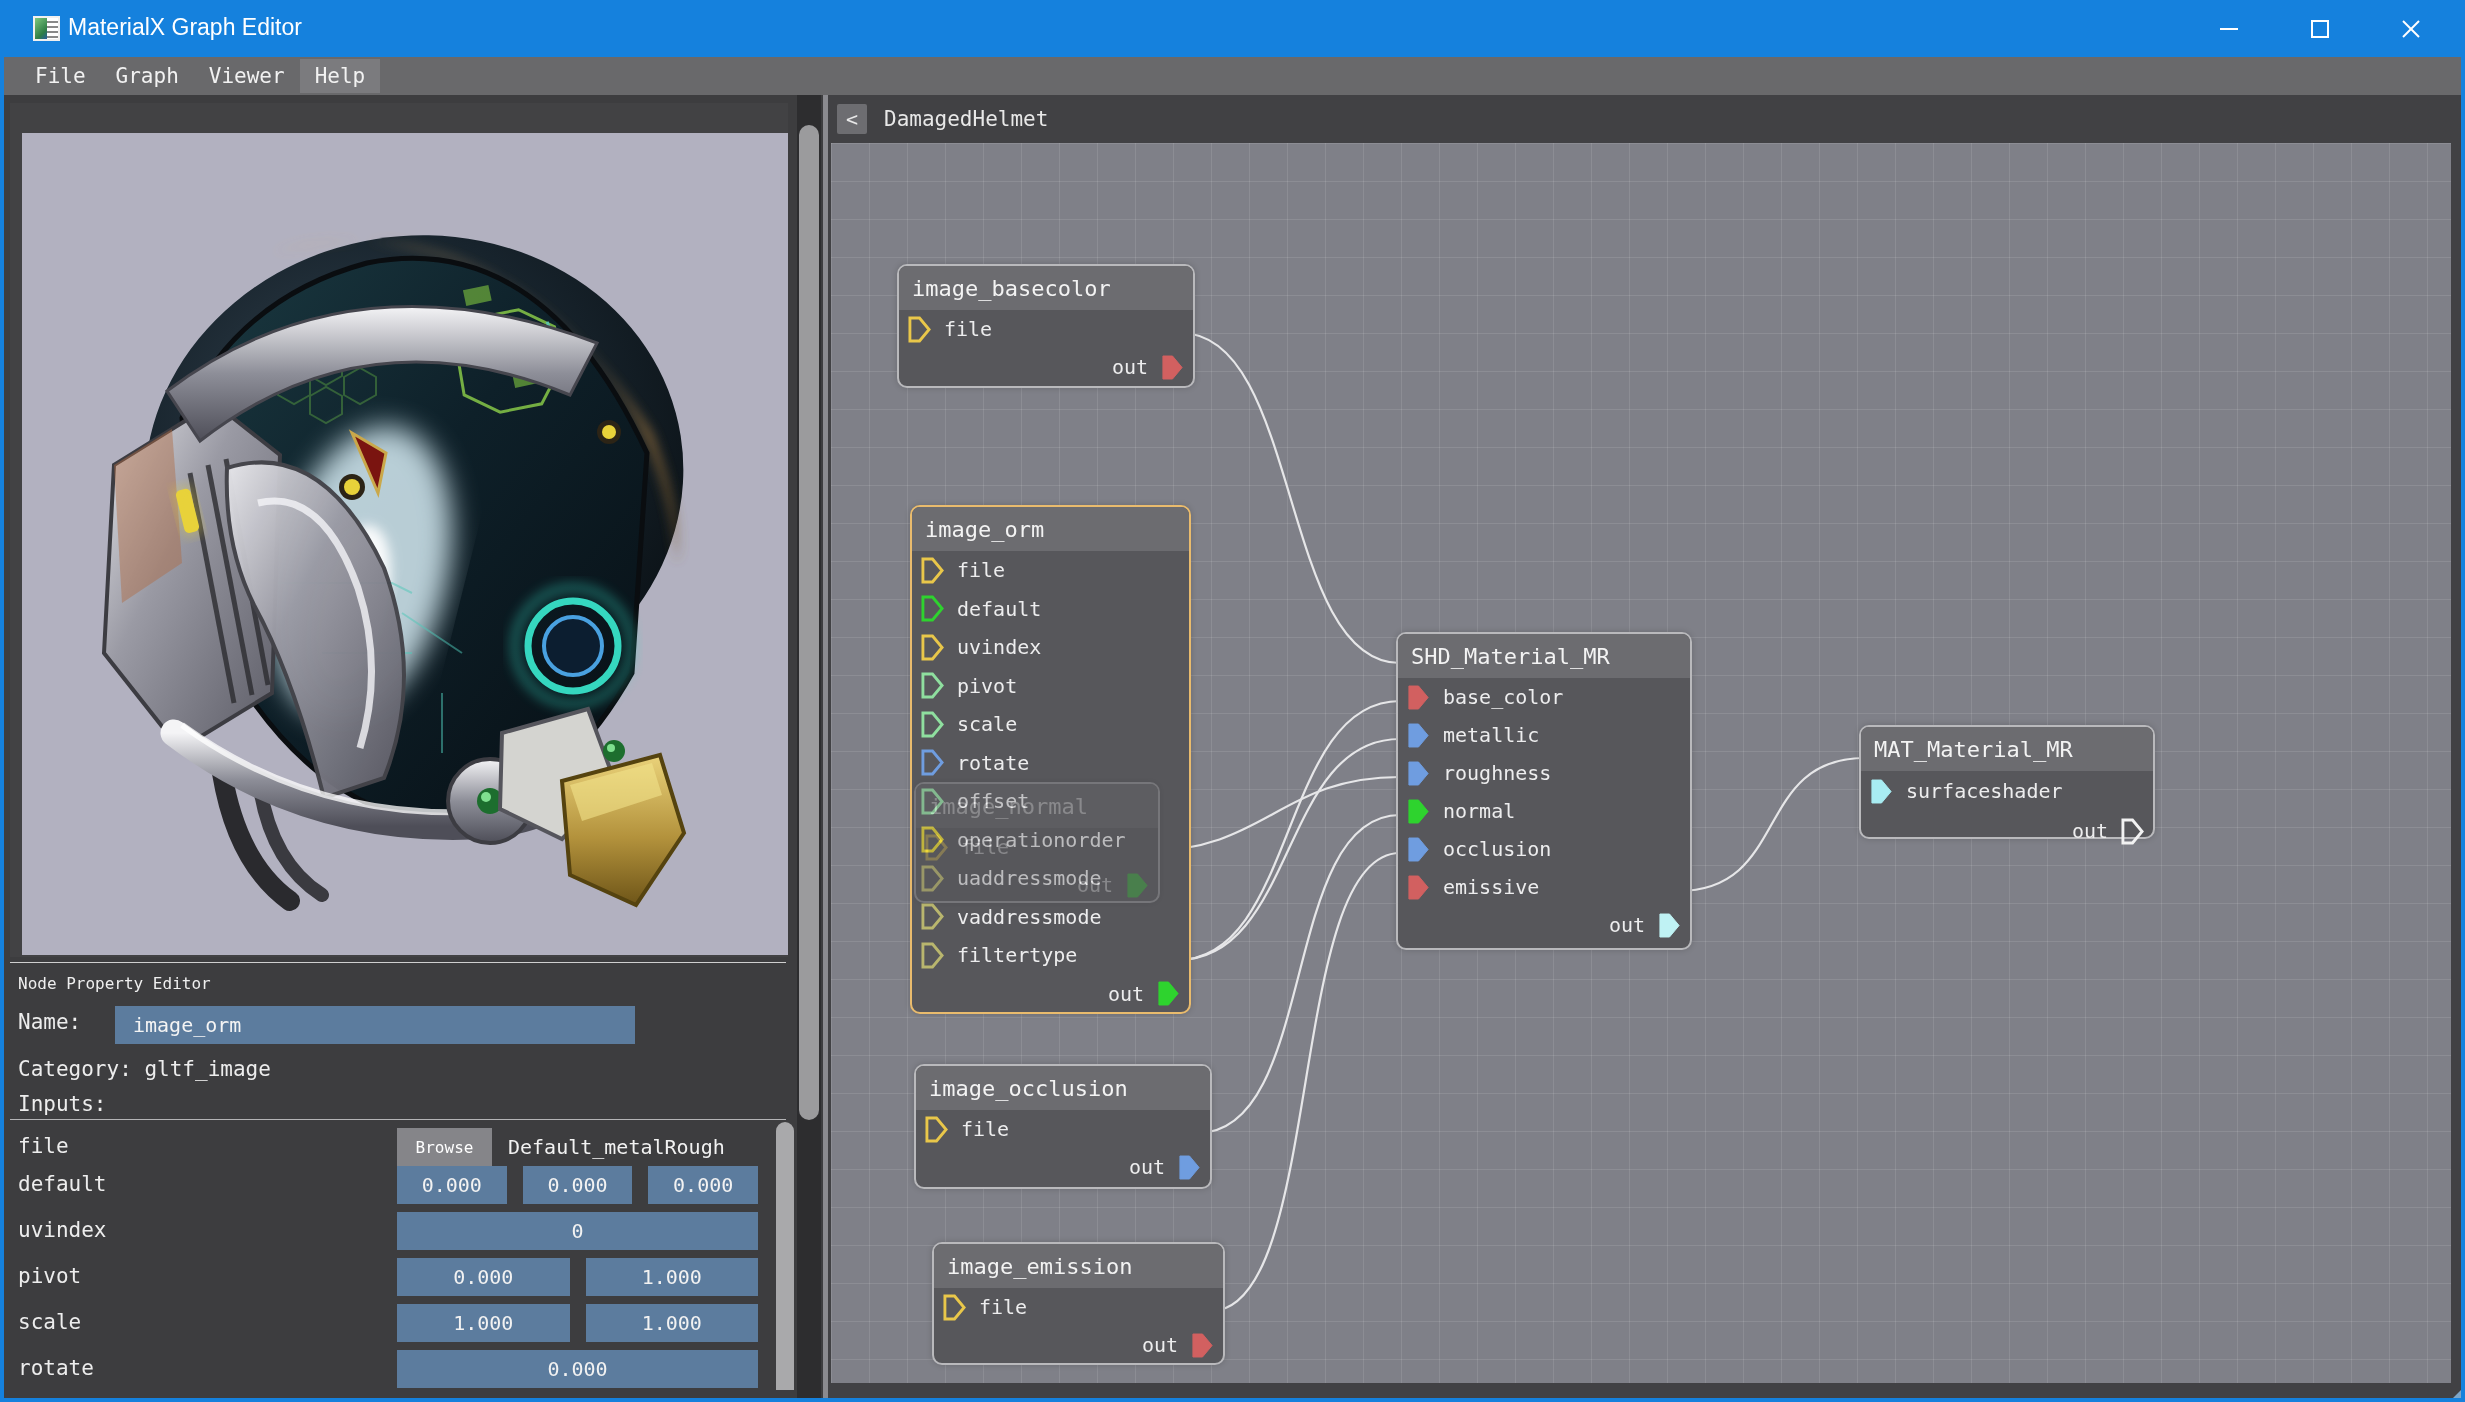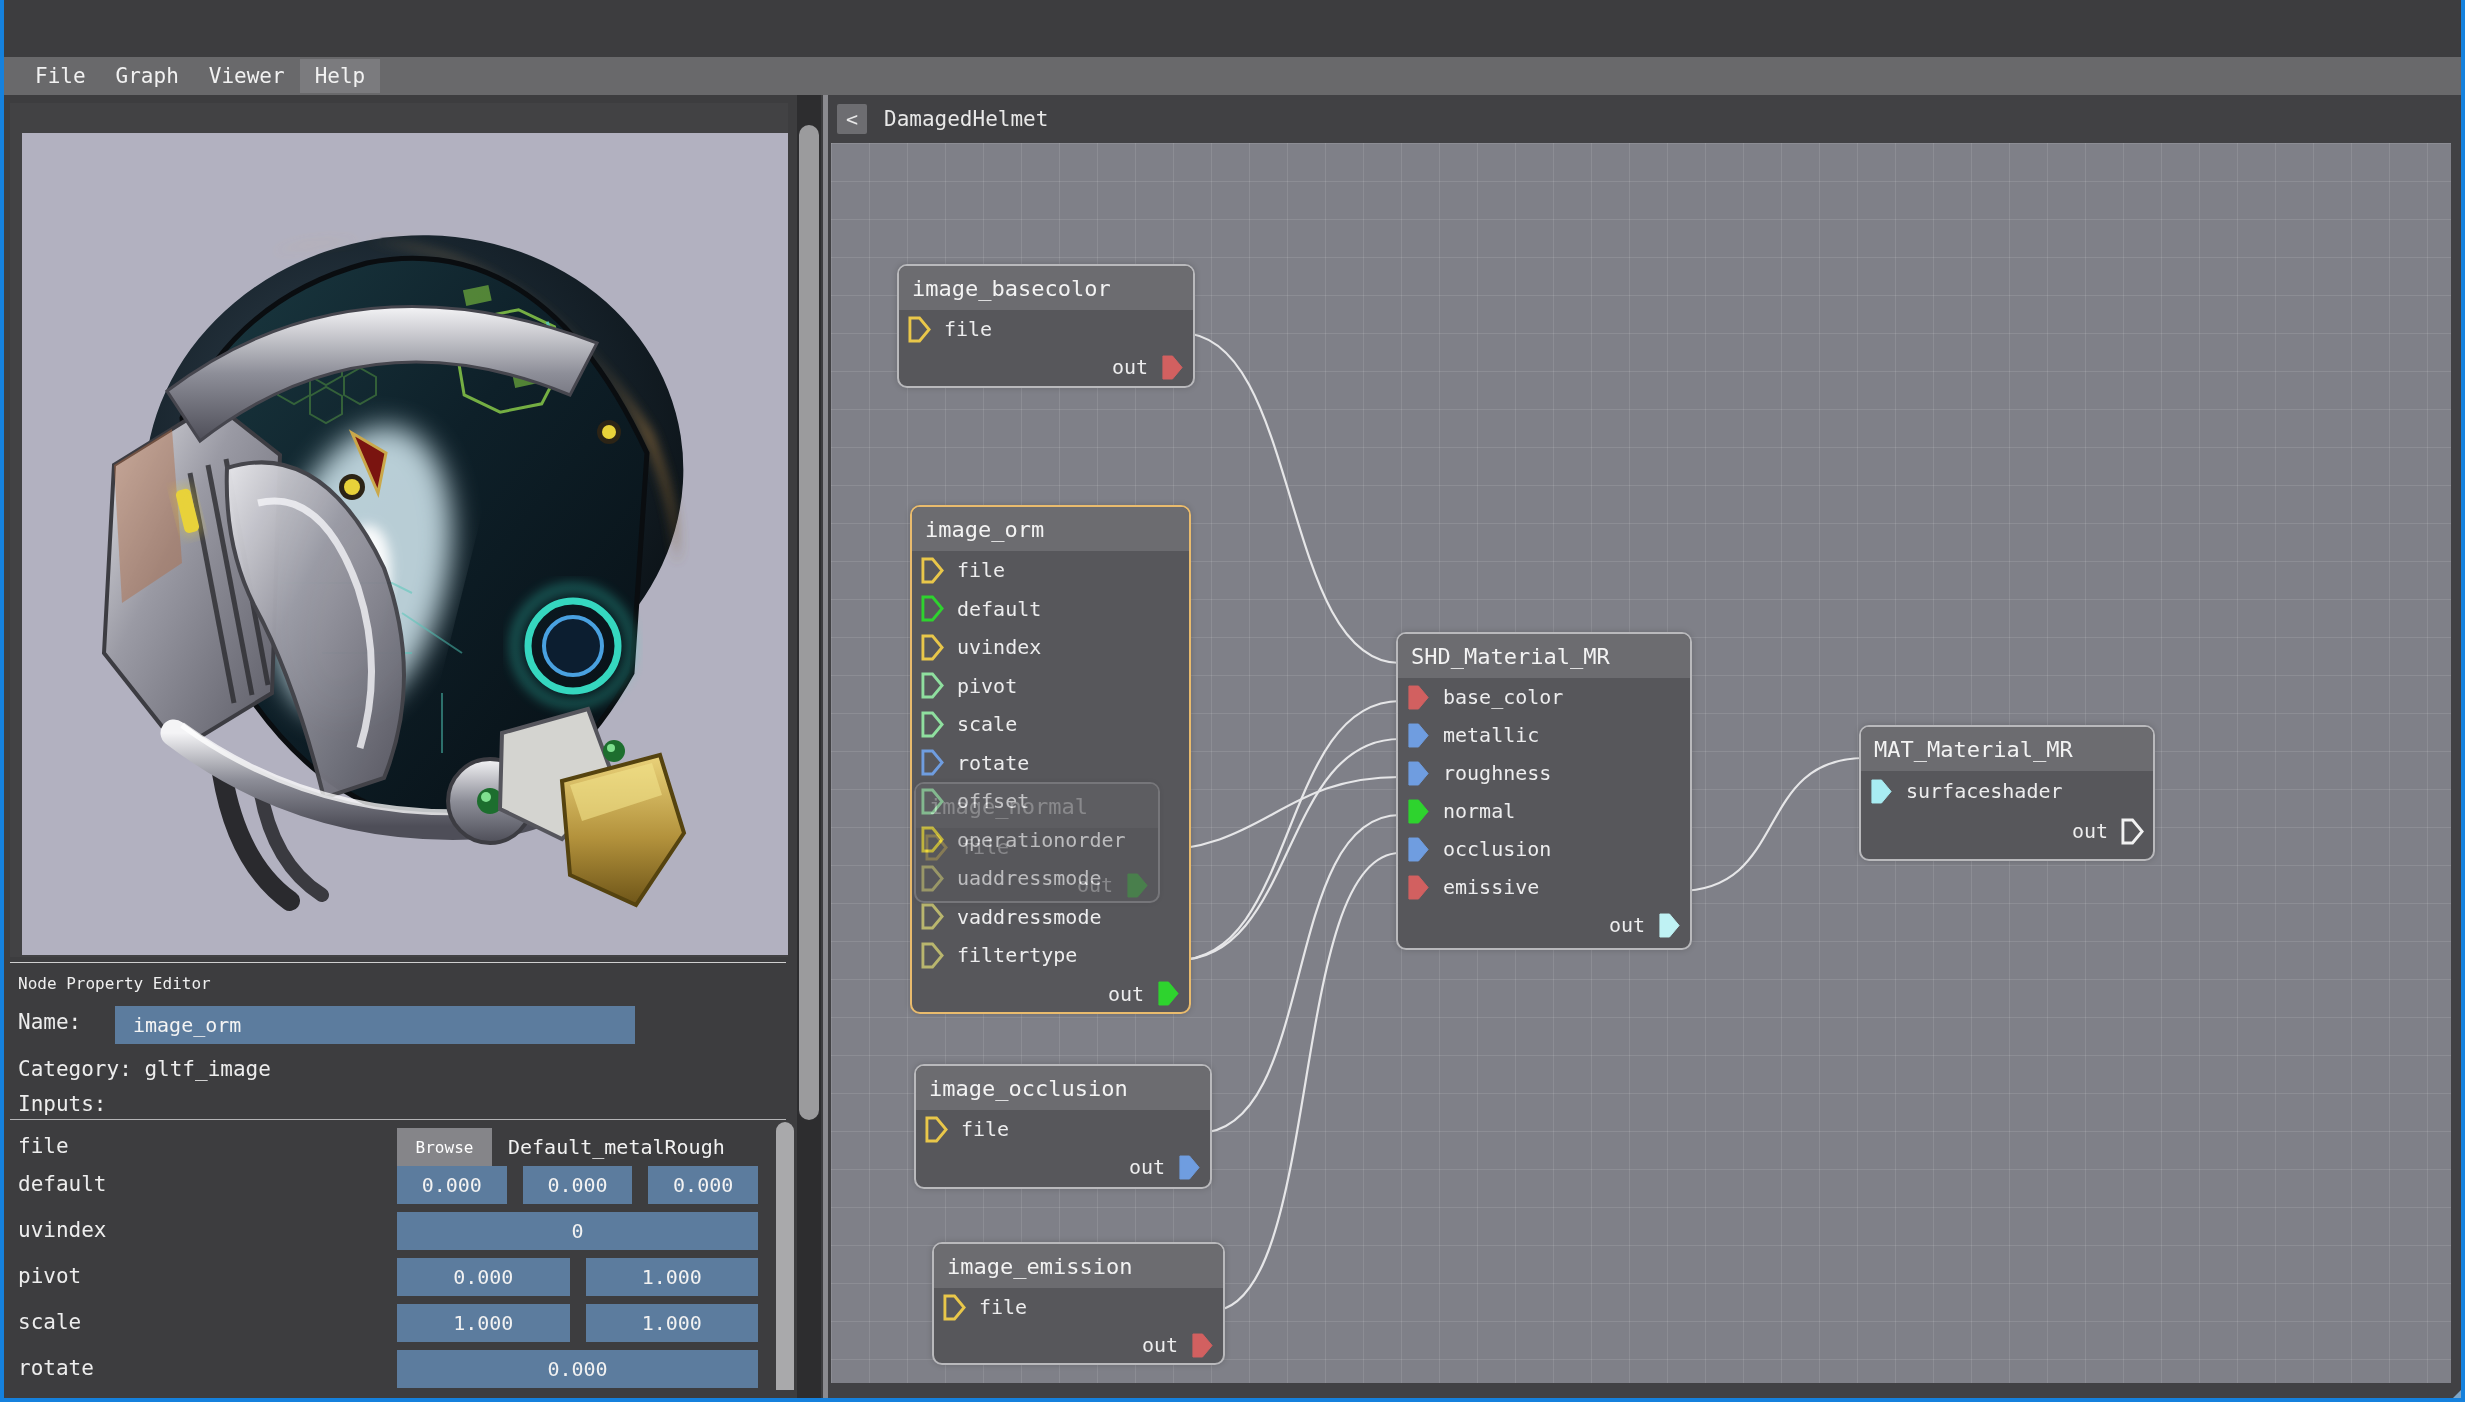--- a/index.html
+++ b/index.html
@@ -58,20 +58,43 @@
   .node .hdr { height:44px; background:#6c6c70; border-radius:8px 8px 0 0; display:flex; align-items:center; padding:0 13px; font-size:22px; color:#f3f3f3; white-space:nowrap; overflow:hidden; }
   .node .row { height:var(--rh,38px); display:flex; align-items:center; gap:13px; padding:0 9px; font-size:20px; color:#ededee; }
   .node .row.out { justify-content:flex-end; }
   .resize-grip { position:absolute; right:-4px; bottom:-4px; width:0; height:0; border-style:solid; border-width:0 0 16px 16px; border-color:transparent transparent #7ea6c8 transparent; }
 </style>
 </head>
 <body>
 
 <div id="app">
 
+  <div class="titlebar">
+    <div class="app-icon">
+        <div class="ic-l"></div>
+        <div class="ic-r"></div>
+      </div>
+    <div class="win-title">MaterialX Graph Editor</div>
+    <div class="win-btn" style="left:2195px;">
+      <svg width="22" height="22">
+          <line x1="2" y1="11" x2="20" y2="11"></line>
+        </svg>
+    </div>
+    <div class="win-btn" style="left:2286px;">
+      <svg width="22" height="22">
+          <rect x="3" y="3" width="16" height="16"></rect>
+        </svg>
+    </div>
+    <div class="win-btn" style="left:2377px;">
+      <svg width="22" height="22">
+          <line x1="3" y1="3" x2="19" y2="19"></line>
+          <line x1="19" y1="3" x2="3" y2="19"></line>
+        </svg>
+    </div>
+  </div>
 
   <div class="menubar">
     <div class="menu-item">File</div>
     <div class="menu-item">Graph</div>
     <div class="menu-item">Viewer</div>
     <div class="menu-item hl">Help</div>
   </div>
 
   <div class="left-panel">
     <div class="viewport-frame">
@@ -381,21 +404,21 @@
               </svg>
               <span>emissive</span>
             </div>
             <div class="row out">
               <span>out</span>
               <svg width="23" height="27" viewBox="0 0 24 28">
                 <path d="M2 2 H12 L22 14 L12 26 H2 Z" fill="#bff2f4" stroke="#bff2f4"></path>
               </svg>
             </div>
           </div>
-          <div class="node" style="left: 1028px; top: 550px; width: 296px; height: 136px; --rh: 40px;">
+          <div class="node" style="left: 1028px; top: 550px; width: 296px; height: 114px; --rh: 40px;">
             <div class="hdr">MAT_Material_MR</div>
             <div class="row">
               <svg width="23" height="27" viewBox="0 0 24 28">
                 <path d="M2 2 H12 L22 14 L12 26 H2 Z" fill="#a8ecf2" stroke="#a8ecf2"></path>
               </svg>
               <span>surfaceshader</span>
             </div>
             <div class="row out">
               <span>out</span>
               <svg width="23" height="27" viewBox="0 0 24 28">

